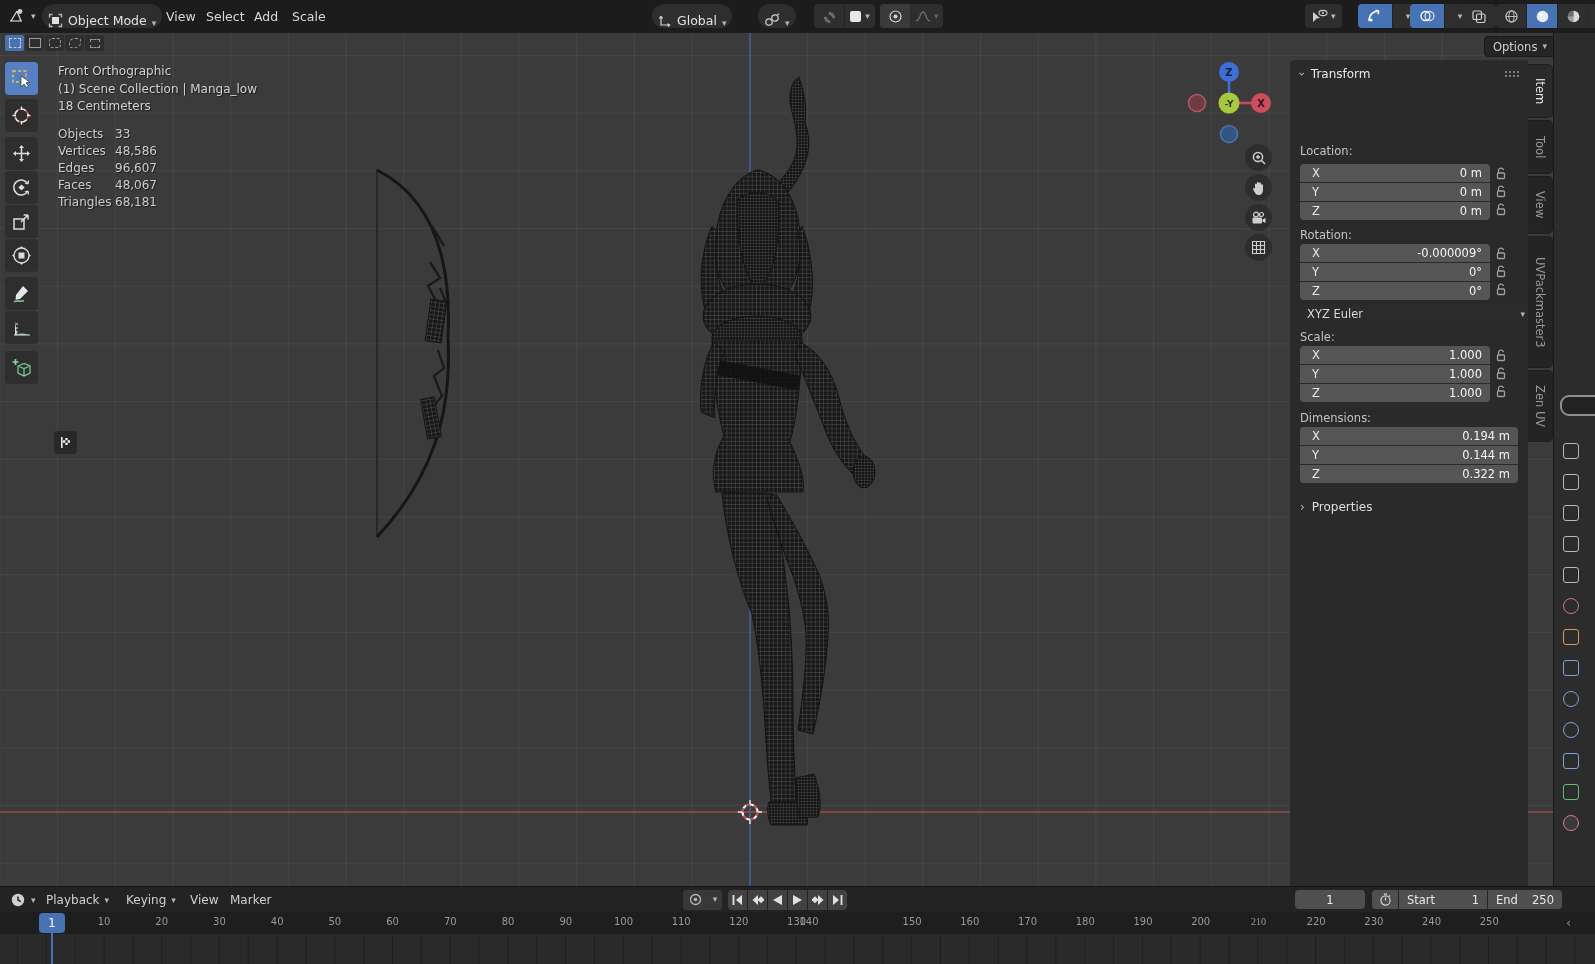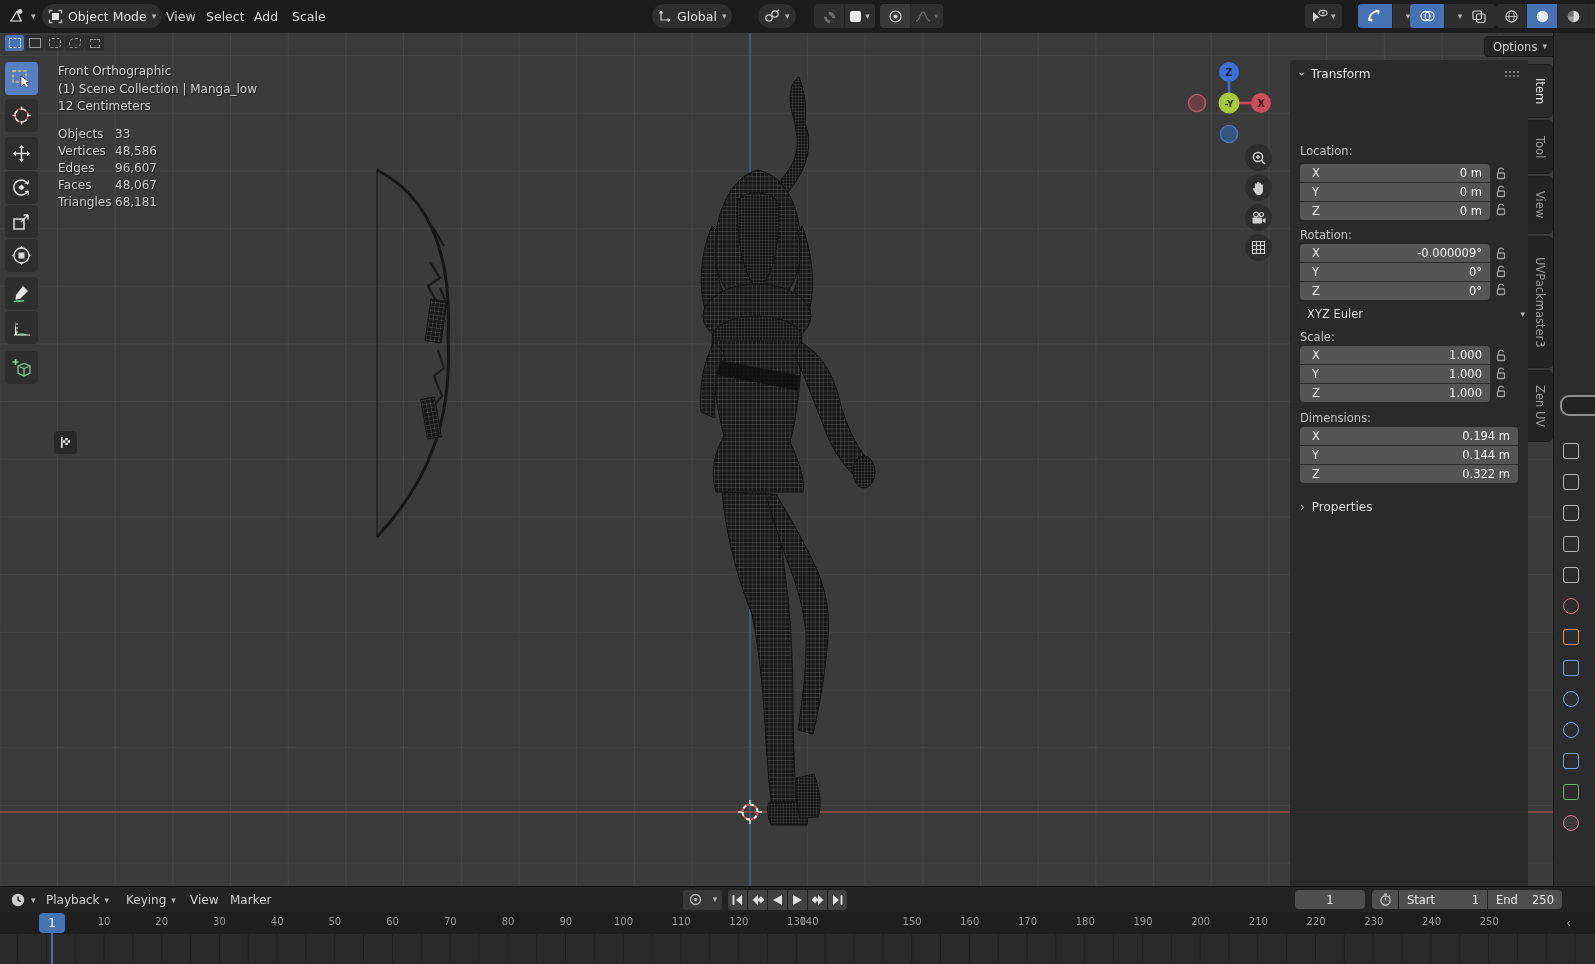--- a/index.html
+++ b/index.html
@@ -4,21 +4,21 @@
 <style>
   html,body{margin:0;padding:0;background:#101010;}
   body{width:1595px;height:964px;position:relative;overflow:hidden;
        font-family:"DejaVu Sans","Liberation Sans",sans-serif;
        -webkit-font-smoothing:antialiased;color:#d0d0d0;}
   .abs{position:absolute;}
   svg{display:block;}
 
   
   .topbar{left:0;top:0;width:1595px;height:33px;background:#1c1c1c;border-bottom:1px solid #101010;}
-  .hgroup{position:absolute;top:4px;height:24px;display:flex;align-items:center;background:#2e2e2e;border-radius:12px;padding:0 6px;gap:5px;}
+  .hgroup{position:absolute;top:4px;height:24px;display:flex;align-items:flex-end;background:#2e2e2e;border-radius:12px;padding:0 6px;gap:5px;}
   .hflat{position:absolute;top:4px;height:24px;display:flex;align-items:center;gap:5px;padding:0 4px;}
   .menuitem{position:absolute;top:0;height:33px;display:flex;align-items:center;padding:0 10px;font-size:12.5px;color:#d8d8d8;cursor:default;}
   .caret{font-size:9px;color:#b5b5b5;line-height:1;}
   .seg{display:flex;align-items:center;justify-content:center;height:24px;}
   .seg.on{background:#4772b3;}
   .pill{position:absolute;top:4px;height:24px;display:flex;align-items:center;background:#2e2e2e;border-radius:4px;overflow:hidden;}
   .pill .seg{padding:0 4px;min-width:22px;}
   .pill .seg + .seg{border-left:1px solid #242424;}
   .dim{opacity:.38;}
   .modetext{font-size:12.5px;color:#e2e2e2;}
@@ -258,21 +258,21 @@
       <div class="smglyph" style="border-radius:50% 20%;"></div>
     </div>
   <div class="smbtn">
       <div class="smglyph" style="width:8px;height:7px;"></div>
     </div>
 </div>
 
 <div class="abs ovtext">
   <div>Front Orthographic</div>
   <div>(1) Scene Collection | Manga_low</div>
-  <div>12 Centimeters</div>
+  <div>18 Centimeters</div>
 </div>
 <div class="abs stats">
   <div class="srow">
       <span class="sl">Objects</span>
       <span>33</span>
     </div>
   <div class="srow">
       <span class="sl">Vertices</span>
       <span>48,586</span>
     </div>
@@ -702,21 +702,21 @@
       <span class="ruler-num" style="left: 681.2px;">110</span>
       <span class="ruler-num" style="left: 738.92px;">120</span>
       <span class="ruler-num" style="left: 796.64px;">130</span>
       <span class="ruler-num" style="left: 809px;">140</span>
       <span class="ruler-num" style="left: 912.08px;">150</span>
       <span class="ruler-num" style="left: 969.8px;">160</span>
       <span class="ruler-num" style="left: 1027.52px;">170</span>
       <span class="ruler-num" style="left: 1085.24px;">180</span>
       <span class="ruler-num" style="left: 1142.96px;">190</span>
       <span class="ruler-num" style="left: 1200.68px;">200</span>
-      <span class="ruler-num" style="left: 1258.4px;">210</span>
+      <span class="ruler-num" style="left: 1258.4px; font-family: Liberation Serif, serif;">210</span>
       <span class="ruler-num" style="left: 1316.12px;">220</span>
       <span class="ruler-num" style="left: 1373.84px;">230</span>
       <span class="ruler-num" style="left: 1431.56px;">240</span>
       <span class="ruler-num" style="left: 1489.28px;">250</span>
     </div>
   <div class="framebadge">
       <span>1</span>
     </div>
 </div>
 <div class="abs tl-body"></div>

